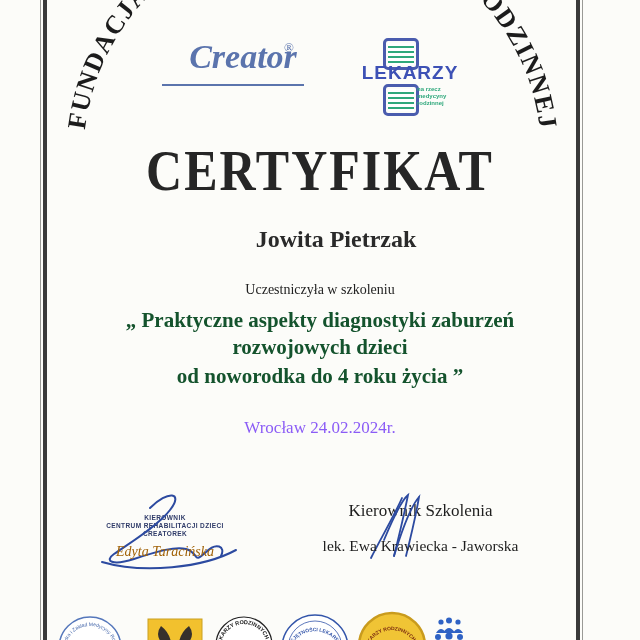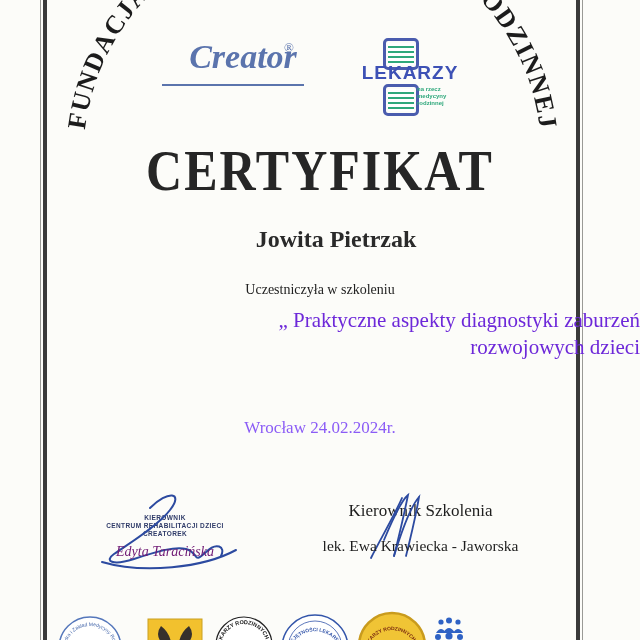--- a/index.html
+++ b/index.html
@@ -8,21 +8,21 @@
   .abs{position:absolute;}
   .center{left:0;right:0;text-align:center;}
   .sans{font-family:"Liberation Sans",sans-serif;}
   
   .vline{position:absolute;top:0;bottom:0;}
   
   #cert-title{top:138px;font-size:50px;font-weight:bold;letter-spacing:2px;color:#262626;
               transform:scaleY(1.13);transform-origin:top;}
   #recipient{top:226px;font-size:24px;font-weight:bold;color:#2a2a2a;padding-left:32px;}
   #intro{top:282px;font-size:14px;color:#222;}
-  .course-line{font-weight:normal;color:#6d28d9;font-size:21px;text-align:right;}
+  .course-line{font-weight:bold;color:#14532d;font-size:21px;}
   #course1{top:308px;}
   #course2{top:335px;}
   #course3{top:364px;}
   #place-date{top:418px;font-size:17px;color:#8b5cf6;}
   
   #creator-word{left:178px;top:38px;width:130px;text-align:center;font-size:34px;
                 font-style:italic;font-weight:bold;color:#5b74ad;}
   #creator-reg{left:284px;top:40px;font-size:13px;color:#5b74ad;}
   #creator-rule{left:162px;top:84px;width:142px;height:2px;background:#5b74ad;}
   #creator-tagline{left:162px;top:87px;width:142px;text-align:center;font-size:18px;
@@ -31,21 +31,21 @@
   .book{position:absolute;width:26px;height:22px;border:3px solid #4a5cae;border-radius:5px;
         background:repeating-linear-gradient(180deg,#2fa87c 0 2px,#ffffff 2px 5px);
         background-clip:content-box;padding:2px;}
   #fund-title{left:352px;top:62px;width:116px;text-align:center;font-size:19px;font-weight:bold;
               letter-spacing:1px;color:#3d51b5;}
   .fund-sub{left:417px;width:60px;font-size:6px;line-height:6.5px;font-weight:bold;color:#2fa87c;}
   
   .stamp-line{left:85px;width:160px;text-align:center;font-weight:bold;color:#2e3a68;
               font-size:6.5px;letter-spacing:.4px;font-family:"Liberation Sans",sans-serif;}
   #stamp-name{left:85px;top:544px;width:160px;text-align:center;font-style:italic;
-              font-size:14px;color:#701a75;}
+              font-size:14px;color:#a16207;}
   #role-right{left:338px;top:501px;width:165px;text-align:center;font-size:17px;color:#1e1e1e;}
   #name-right{left:318px;top:537px;width:205px;text-align:center;font-size:15.5px;color:#1e1e1e;}
   svg{display:block;}
 </style>
 </head>
 <body>
 
 <div id="page">
 
   <div class="vline" style="left:40px;width:1px;background:#9a9a96;"></div>
@@ -72,20 +72,21 @@
   <div class="abs sans" id="fund-title">LEKARZY</div>
   <div class="abs sans fund-sub" style="top:86px;">na rzecz</div>
   <div class="abs sans fund-sub" style="top:93px;">medycyny</div>
   <div class="abs sans fund-sub" style="top:100px;">rodzinnej</div>
 
   <div class="abs center" id="cert-title">CERTYFIKAT</div>
   <div class="abs center" id="recipient">Jowita Pietrzak</div>
   <div class="abs center" id="intro">Uczestniczyła w szkoleniu</div>
   <div class="abs center course-line" id="course1">„ Praktyczne aspekty diagnostyki zaburzeń</div>
   <div class="abs center course-line" id="course2">rozwojowych dzieci</div>
+  <div class="abs center course-line" id="course3">od noworodka do 4 roku życia ”</div>
   <div class="abs center" id="place-date">Wrocław 24.02.2024r.</div>
 
   <div class="abs stamp-line" style="top:514px;">KIEROWNIK</div>
   <div class="abs stamp-line" style="top:522px;">CENTRUM REHABILITACJI DZIECI</div>
   <div class="abs stamp-line" style="top:530px;">CREATOREK</div>
   <svg class="abs" style="left:88px;top:486px;" width="160" height="90" viewBox="0 0 160 90">
     <g fill="none" stroke="#2c4aa0" stroke-width="2" stroke-linecap="round">
       <path d="M62 22 C 80 4, 96 6, 82 24 C 70 40, 40 58, 26 68 C 16 75, 24 80, 46 73 C 70 65, 88 60, 98 63 C 112 67, 104 79, 118 66 C 128 56, 138 60, 133 70"></path>
       <path d="M14 76 C 55 88, 115 82, 148 64"></path>
     </g>

